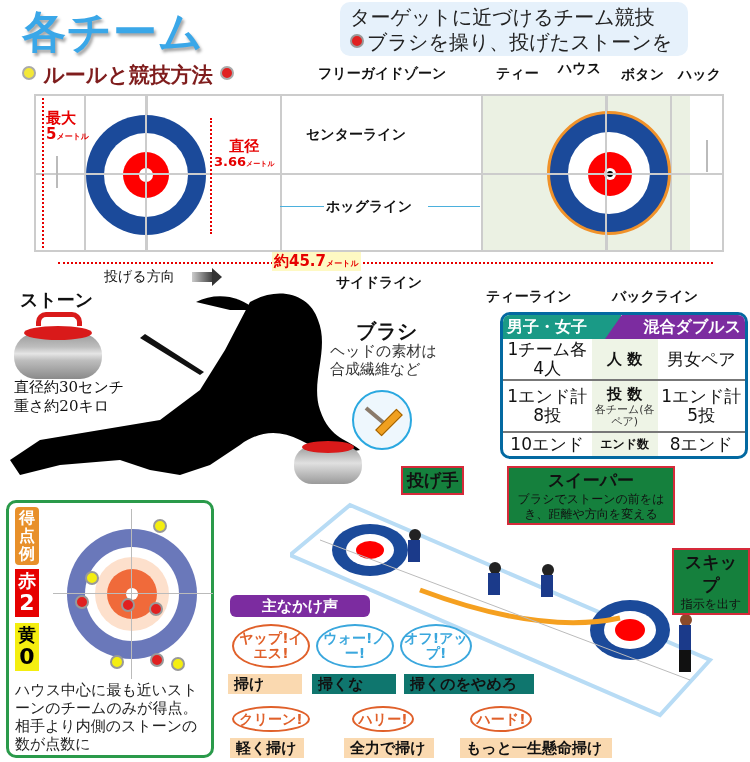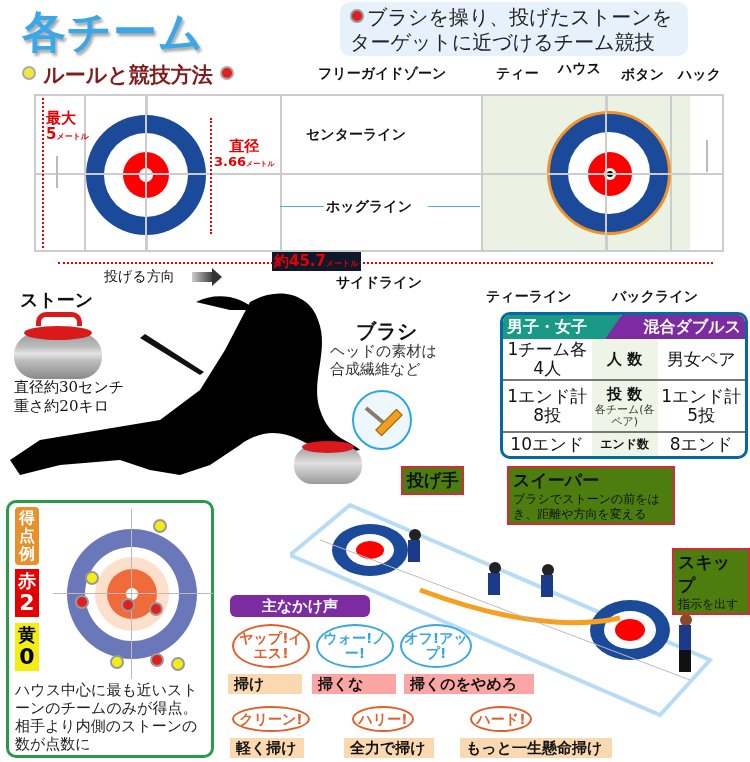--- a/index.html
+++ b/index.html
@@ -47,41 +47,41 @@
   .rules tr { border-bottom: 2px solid #777; }
   .rules tr:last-child { border-bottom: none; }
   .rules td.mid { background: #eef4e6; font-weight: bold; font-size: 15px; width: 66px; }
   .rules td.mid small { display:block; font-weight: normal; font-size: 11px; line-height: 12px; color:#333; }
 
   
   .score { left: 6px; top: 500px; width: 208px; height: 258px; border: 3px solid #2a9a4a; border-radius: 10px; background:#fff; }
   .vtag { position: absolute; left: 6px; width: 24px; font-weight: bold; text-align: center; font-size: 18px; line-height: 20px; }
 
   
-  .callout { border: 2px solid #d62a3a; background: #4d7c0f; padding: 1px 4px; }
+  .callout { border: 2px solid #d62a3a; background: #15803d; padding: 1px 4px; text-align: center; }
   .calltitle { font-size: 17px; font-weight: bold; }
   .callsub { font-family: "DejaVu Serif", serif; font-size: 12px; line-height: 15px; }
 
   
   .calls-head { left: 230px; top: 595px; width: 140px; height: 22px; background: #7c2ca0; color: #fff;
                 border-radius: 6px; font-weight: bold; font-size: 15px; text-align: center; line-height: 22px; }
   .bubble { position: absolute; border: 2px solid; border-radius: 50%; text-align: center; font-size: 14px; line-height: 15px; font-weight: bold; padding-top: 5px; }
   .bubble.o { border-color: #e0602a; color: #e0602a; }
   .bubble.b { border-color: #3aa7dd; color: #3aa7dd; }
   .meaning { position: absolute; font-weight: bold; font-size: 15px; padding: 0 6px; height: 20px; line-height: 20px; }
   .meaning.o { background: #fad9b0; }
-  .meaning.b { background: #fca5a5; }
+  .meaning.b { background: #0f766e; }
 </style>
 </head>
 <body>
 
 <div class="abs title">各チーム</div>
 <div class="abs tagline">
+  <div>ターゲットに近づけるチーム競技</div>
   <div><span class="dot"></span><span>ブラシを操り、投げたストーンを</span></div>
-  <div>ターゲットに近づけるチーム競技</div>
 </div>
 <div class="abs subhead">
   <span class="ylw"></span>
   <span>ルールと競技方法</span>
   <span class="red"></span>
 </div>
 
 <div class="abs lbl" style="left:318px;top:65px;">フリーガイドゾーン</div>
 <div class="abs lbl" style="left:496px;top:65px;">ティー</div>
 <div class="abs lbl" style="left:558px;top:60px;">ハウス</div>
@@ -126,21 +126,21 @@
     <div><span>5</span><span style="font-size:8px;">メートル</span></div>
   </div>
   <div class="abs" style="left:174px;top:22px;width:0;height:116px;border-left:2px dotted #e60000;"></div>
   <div class="abs redtxt" style="left:178px;top:42px;font-size:15px;line-height:16px;text-align:center;">
     <div>直径</div>
     <div style="font-size:13px;"><span>3.66</span><span style="font-size:7px;">メートル</span></div>
   </div>
 </div>
 
 <div class="abs" style="left:58px;top:262px;width:655px;height:0;border-top:2px dotted #e60000;"></div>
-<div class="abs redtxt" style="left:272px;top:252px;font-size:15px;background:#0f172a;padding:0 2px;">
+<div class="abs redtxt" style="left:272px;top:252px;font-size:15px;background:#fef9c3;padding:0 2px;">
   <span>約45.7</span><span style="font-size:8px;">メートル</span>
 </div>
 
 <div class="abs lbl" style="left:336px;top:274px;">サイドライン</div>
 <div class="abs lbl" style="left:486px;top:288px;">ティーライン</div>
 <div class="abs lbl" style="left:612px;top:288px;">バックライン</div>
 
 <div class="abs" style="left:104px;top:268px;font-size:14px;">投げる方向</div>
 <div class="abs" style="left:192px;top:272px;width:22px;height:10px;background:linear-gradient(90deg,#ccc,#333);"></div>
 <div class="abs" style="left:212px;top:268px;width:0;height:0;border-left:10px solid #333;border-top:9px solid transparent;border-bottom:9px solid transparent;"></div>

